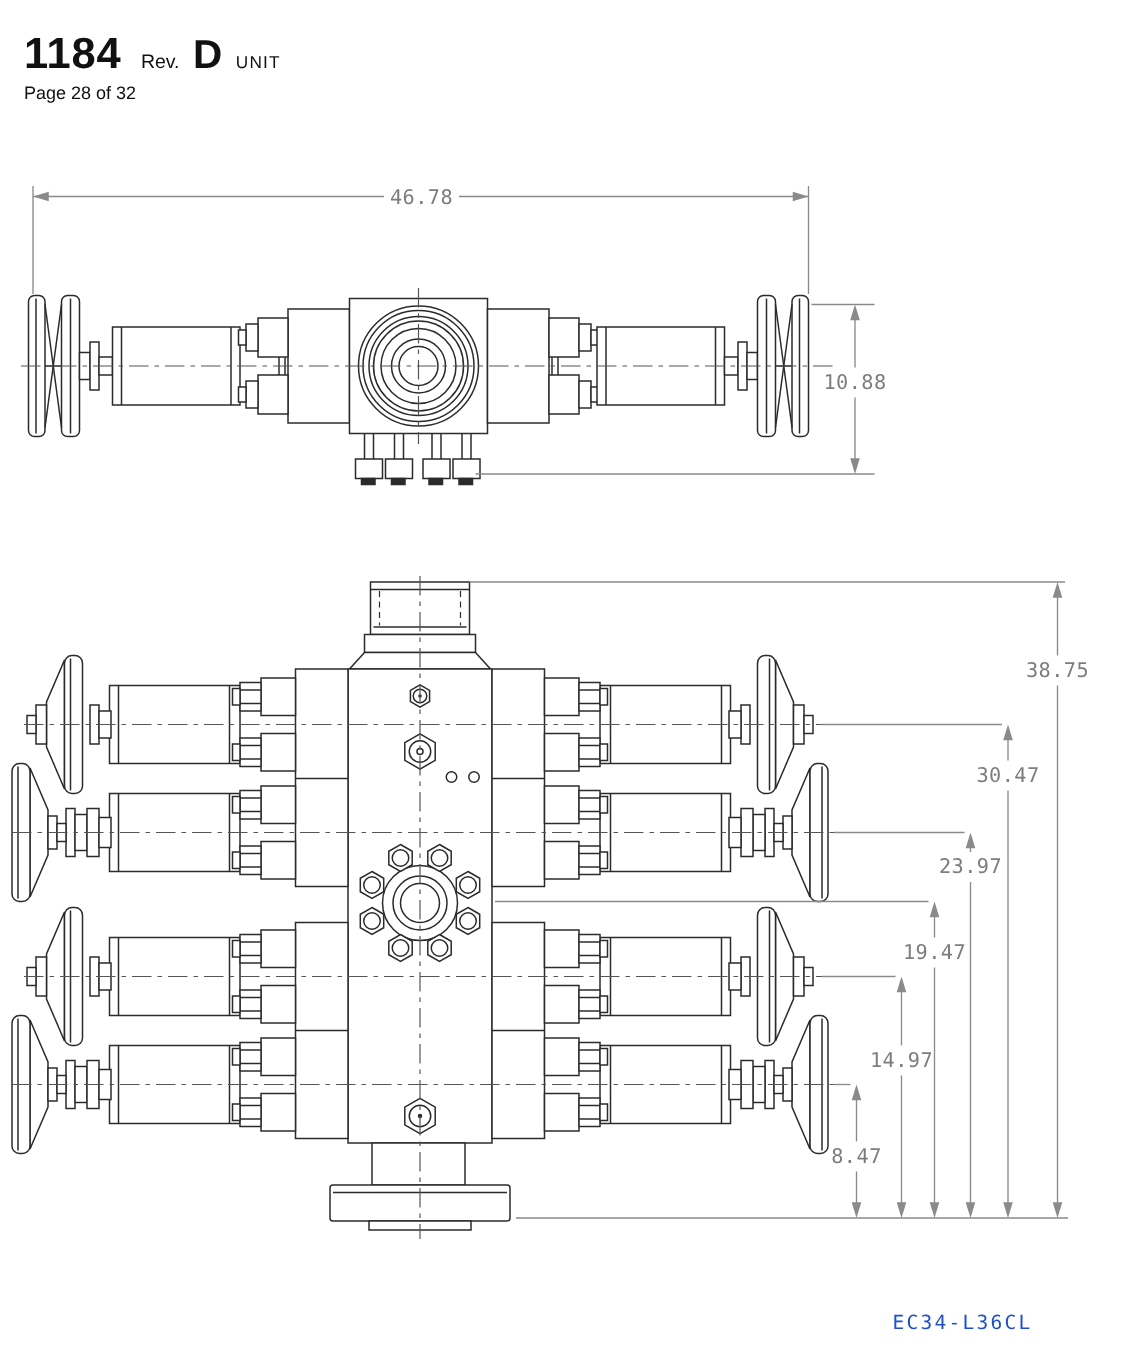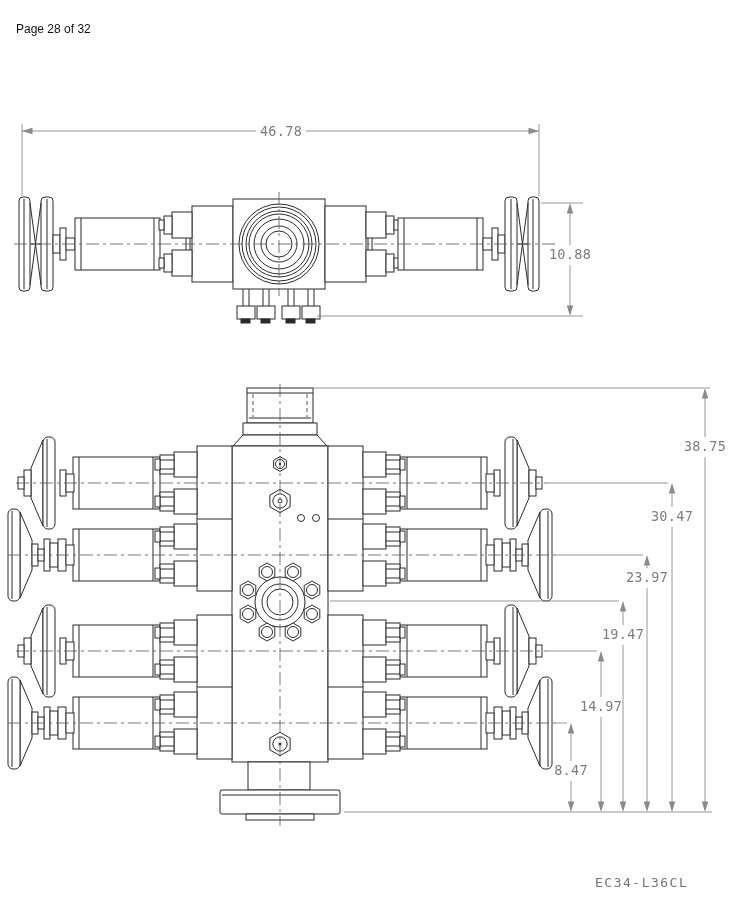--- a/index.html
+++ b/index.html
@@ -5,34 +5,40 @@
   html,body{margin:0;padding:0;background:#fff;}
   body{width:750px;height:898px;position:relative;font-family:"Liberation Sans",sans-serif;color:#111;overflow:hidden;}
   .header{position:absolute;left:16px;top:20px;}
   .hrow{display:flex;align-items:baseline;gap:9px;}
   .doc-num{font-size:29px;font-weight:bold;letter-spacing:0.5px;}
   .rev-label{font-size:13px;margin-left:4px;}
   .rev-val{font-size:27px;font-weight:bold;}
   .unit-label{font-size:11.5px;letter-spacing:0.8px;}
   .page-info{font-size:12px;margin-top:2px;}
   .footer-code{position:absolute;left:595px;top:875px;font-family:"DejaVu Sans Mono",monospace;
-    font-size:13px;letter-spacing:1.5px;color:#737373;}
+    font-size:13px;letter-spacing:1.5px;color:#1d4ed8;}
   svg{position:absolute;left:0;top:0;}
   .ln{stroke:#2b2b2b;fill:none;stroke-width:1;}
   .fw{stroke:#2b2b2b;fill:#fff;stroke-width:1;}
   .cl{stroke:#555;fill:none;stroke-width:0.8;stroke-dasharray:13 4 3 4;}
   .hd{stroke:#2b2b2b;fill:none;stroke-width:0.8;stroke-dasharray:4 3;}
   .dm{stroke:#8a8a8a;fill:none;stroke-width:0.9;}
   .ar{fill:#8a8a8a;stroke:none;}
   .dt{fill:#7d7d7d;font-family:"DejaVu Sans Mono",monospace;font-size:13.5px;letter-spacing:0.3px;text-anchor:middle;}
 </style>
 </head>
 <body>
 
 <div class="header">
+  <div class="hrow">
+    <span class="doc-num">1184</span>
+    <span class="rev-label">Rev.</span>
+    <span class="rev-val">D</span>
+    <span class="unit-label">UNIT</span>
+  </div>
   <div class="page-info">Page 28 of 32</div>
 </div>
 
 <svg width="750" height="898" viewBox="0 0 750 898">
   <defs>
 
     <g id="aN">
         <polygon points="0,0 -3.2,10.5 3.2,10.5"></polygon>
       </g>
     <g id="aS">

